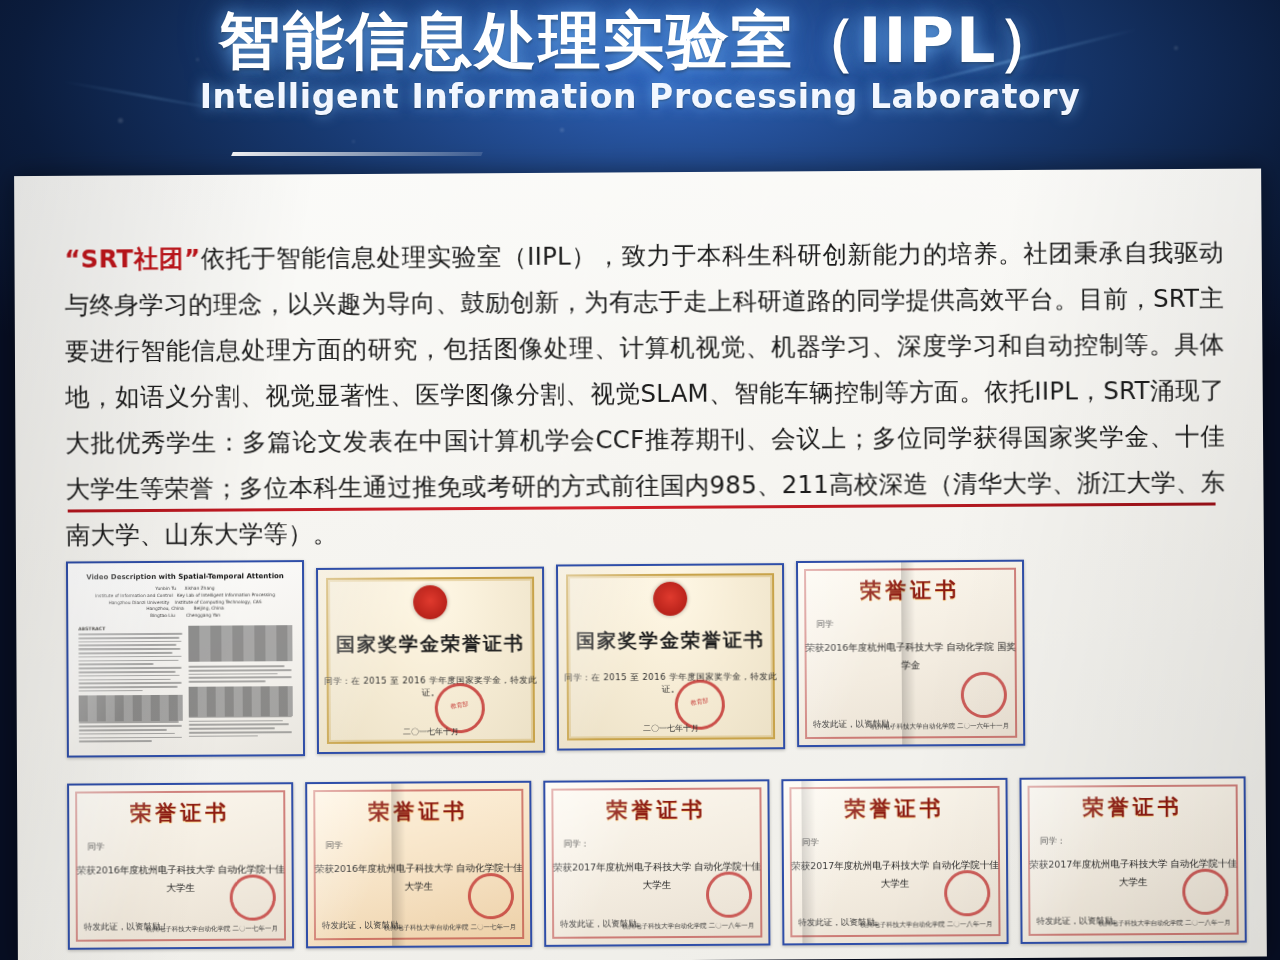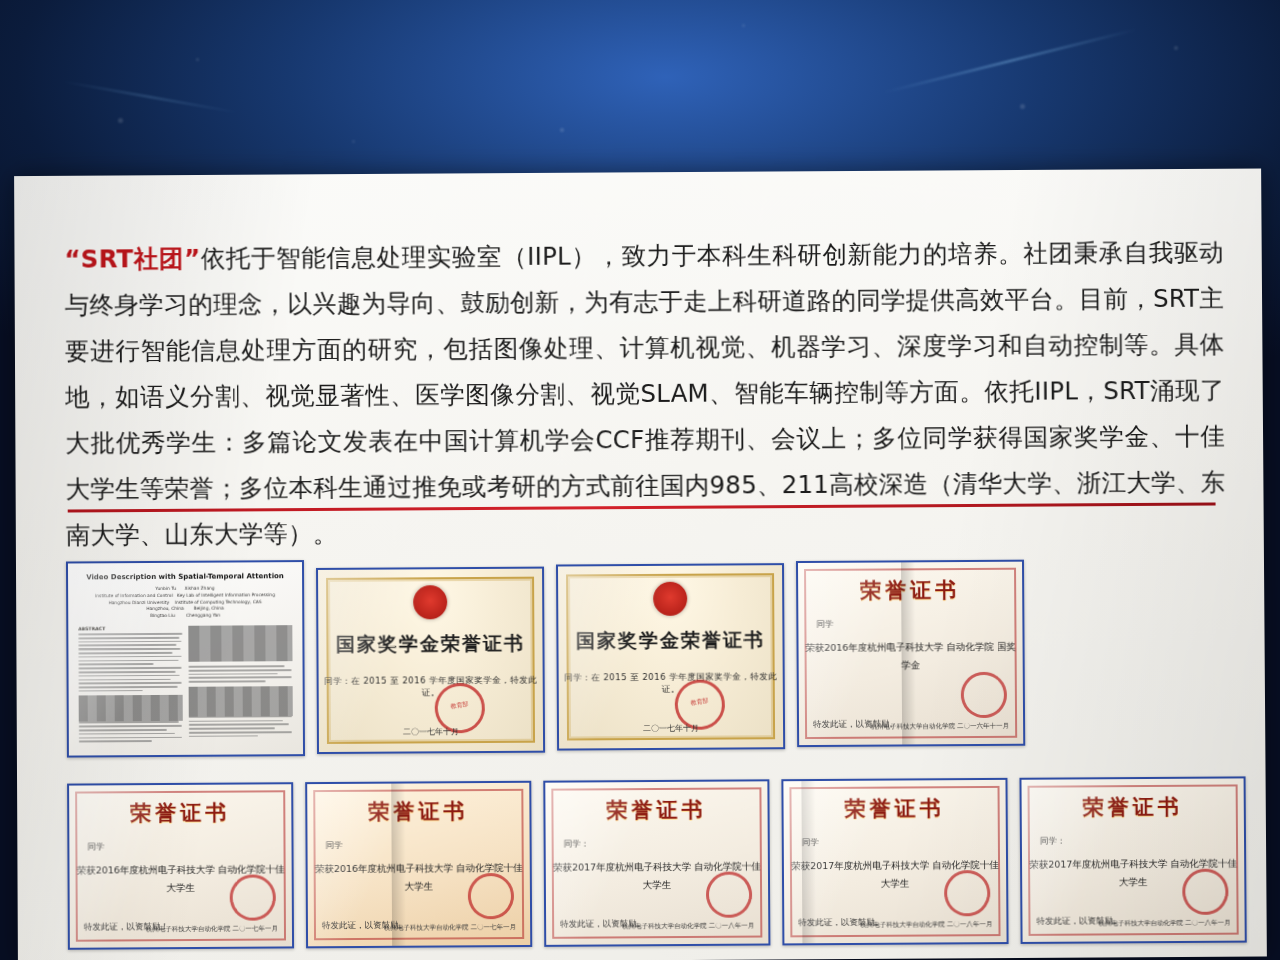--- a/index.html
+++ b/index.html
@@ -337,20 +337,25 @@
   <div class="bokeh" style="left:118px;  top:118px; width:5px;  height:5px;  opacity:.5;"></div>
   <div class="bokeh" style="left:196px;  top:58px;  width:3px;  height:3px;  opacity:.45;"></div>
   <div class="bokeh" style="left:560px;  top:128px; width:4px;  height:4px;  opacity:.55;"></div>
   <div class="bokeh" style="left:742px;  top:24px;  width:3px;  height:3px;  opacity:.4;"></div>
   <div class="bokeh" style="left:1020px; top:104px; width:5px;  height:5px;  opacity:.5;"></div>
   <div class="bokeh" style="left:1174px; top:46px;  width:4px;  height:4px;  opacity:.45;"></div>
   <div class="bokeh" style="left:352px;  top:140px; width:3px;  height:3px;  opacity:.35;"></div>
   <div class="glow-streak" style="left:880px; top:60px; width:260px; transform:rotate(-14deg);"></div>
   <div class="glow-streak" style="left:60px;  top:96px; width:180px; transform:rotate(10deg); opacity:.5;"></div>
 
+  <div class="header">
+    <h1 class="title-cn">智能信息处理实验室（IIPL）</h1>
+    <h2 class="title-en">Intelligent Information Processing Laboratory</h2>
+    <div class="title-rule"></div>
+  </div>
 
   <div class="board">
 
     <p class="para"><span class="hl">“SRT社团”</span><span>依托于智能信息处理实验室（IIPL），致力于本科生科研创新能力的培养。社团秉承自我驱动与终身学习的理念，以兴趣为导向、鼓励创新，为有志于走上科研道路的同学提供高效平台。目前，SRT主要进行智能信息处理方面的研究，包括图像处理、计算机视觉、机器学习、深度学习和自动控制等。具体地，如语义分割、视觉显著性、医学图像分割、视觉SLAM、智能车辆控制等方面。依托IIPL，SRT涌现了大批优秀学生：多篇论文发表在中国计算机学会CCF推荐期刊、会议上；多位同学获得国家奖学金、十佳大学生等荣誉；多位本科生通过推免或考研的方式前往国内985、211高校深造（清华大学、浙江大学、东南大学、山东大学等）。</span></p>
 
     <div class="divider"></div>
 
     <div class="row row-top">
 
       <div class="cert paper" style="width:238px;height:196px;">

